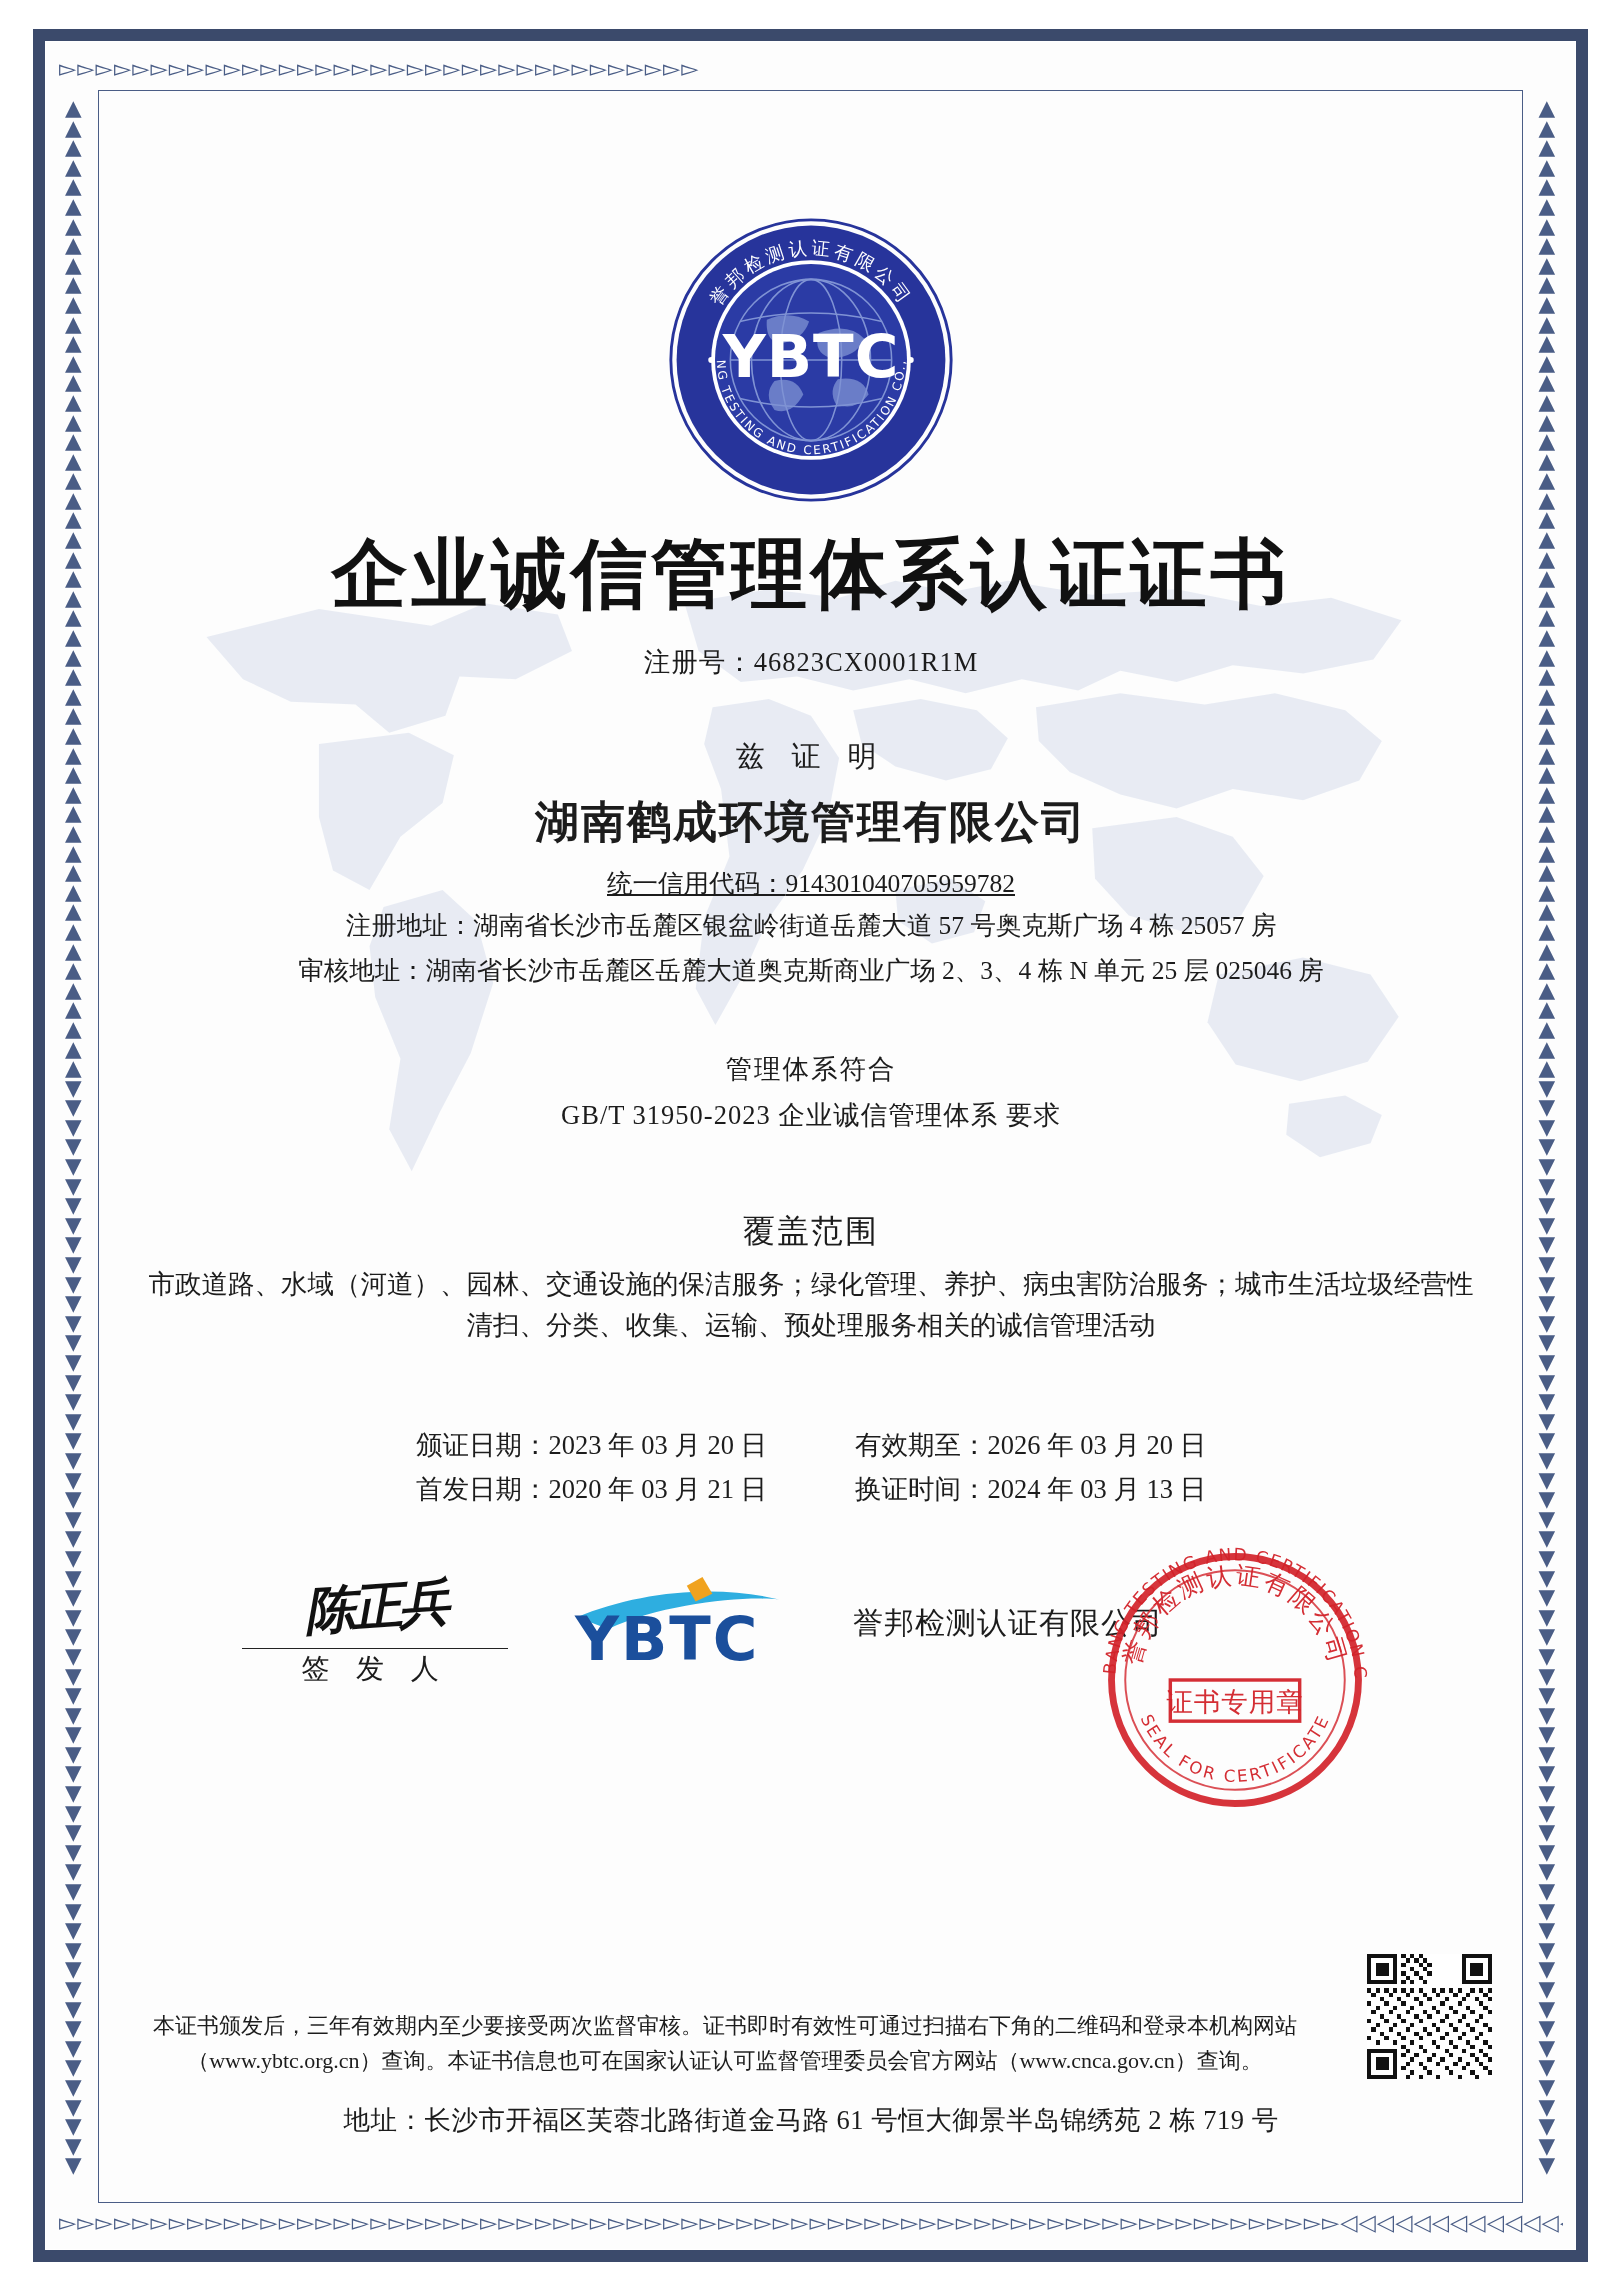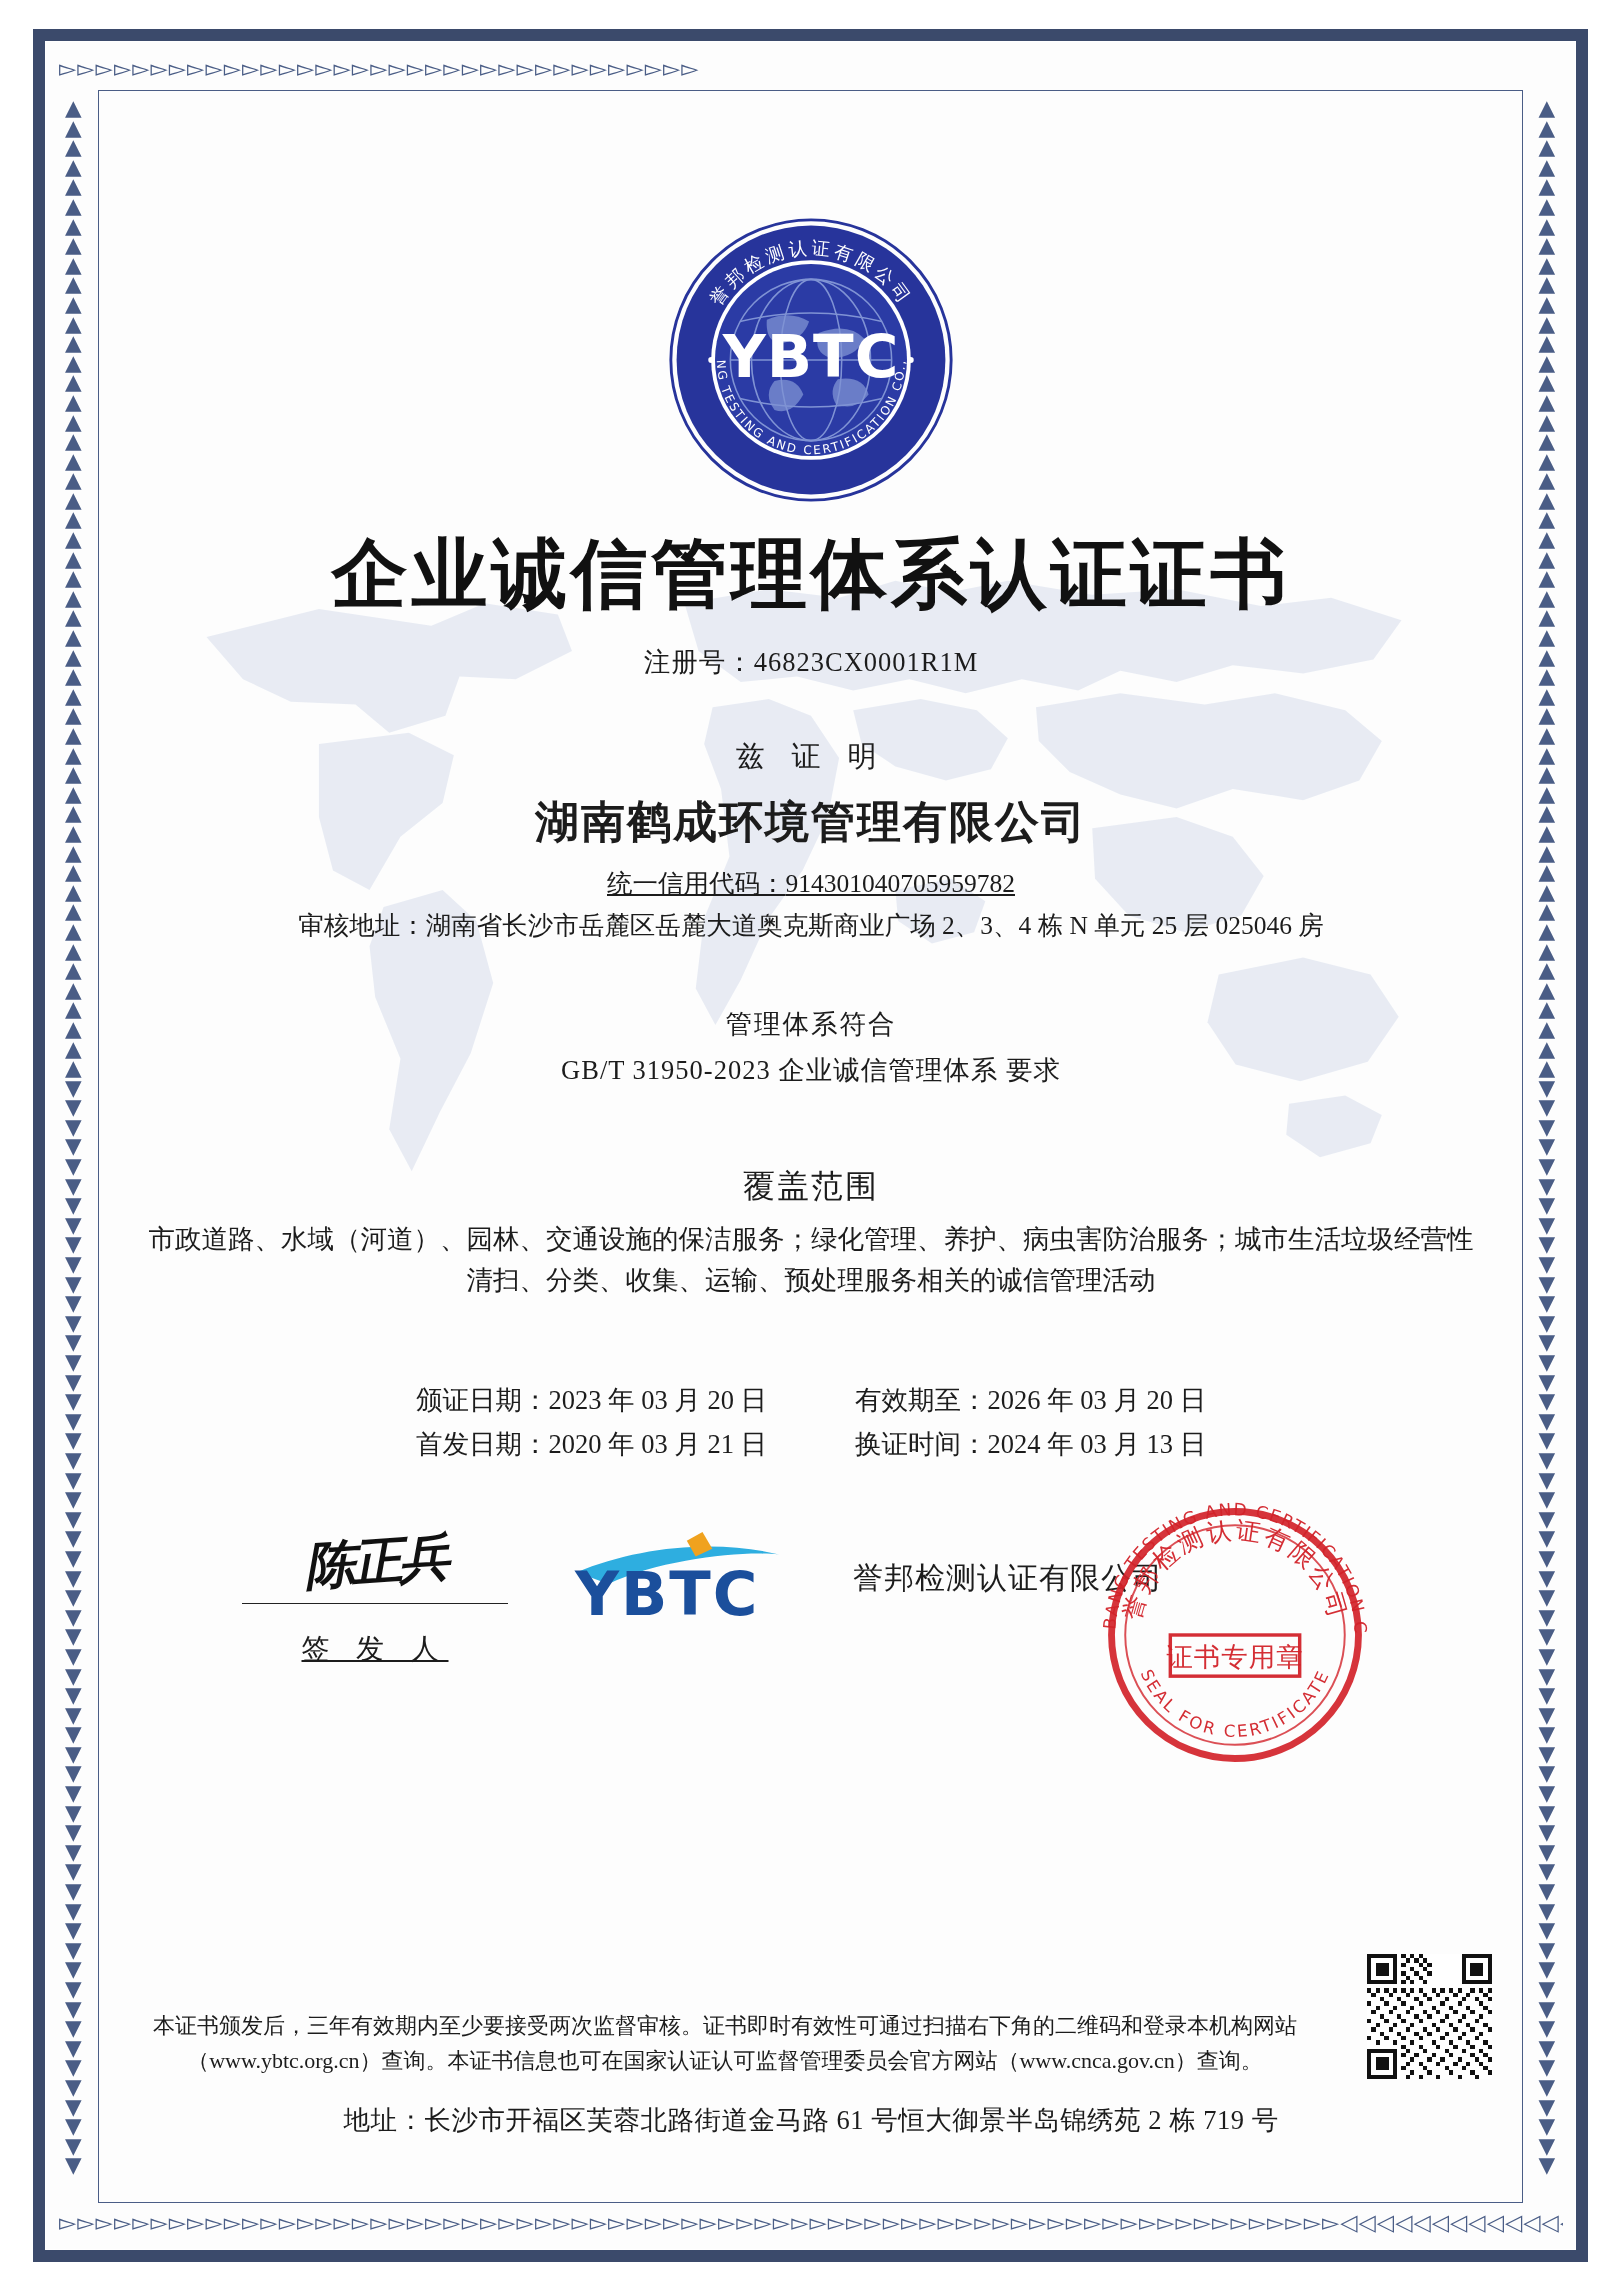--- a/index.html
+++ b/index.html
@@ -207,24 +207,23 @@
     transform: rotate(-4deg);
     height: 76px;
     line-height: 76px;
     white-space: nowrap;
   }
   .sig-rule {
     border-top: 1.6px solid #222;
     margin: 3.9px 13.7px 0 13.7px;
   }
   .sig-label {
-    margin-top: 26px;
+    margin-top: 1px;
     font-size: 28px;
     letter-spacing: 9.8px;
-    text-decoration: underline;
   }
 
   .ybtc-wordmark {
     position: absolute;
     left: 461px;
     top: 15.7px;
     width: 265px;
     height: 108px;
   }
   .org-name {
@@ -565,20 +564,21 @@
       <span>注册号：</span><span>46823CX0001R1M</span>
     </div>
 
     <div class="zi-zheng-ming">兹 证 明</div>
     <div class="company-name">湖南鹤成环境管理有限公司</div>
 
     <div class="credit-code">
       <span>统一信用代码：</span><span>914301040705959782</span>
     </div>
 
+    <div class="addr-line">注册地址：湖南省长沙市岳麓区银盆岭街道岳麓大道 57 号奥克斯广场 4 栋 25057 房</div>
     <div class="addr-line">审核地址：湖南省长沙市岳麓区岳麓大道奥克斯商业广场 2、3、4 栋 N 单元 25 层 025046 房</div>
 
     <div class="sys-conform">管理体系符合</div>
     <div class="standard-line">GB/T 31950-2023 企业诚信管理体系 要求</div>
 
     <div class="scope-title">覆盖范围</div>
     <div class="scope-text">市政道路、水域（河道）、园林、交通设施的保洁服务；绿化管理、养护、病虫害防治服务；城市生活垃圾经营性清扫、分类、收集、运输、预处理服务相关的诚信管理活动</div>
 
     <div class="dates">
       <div class="col">

